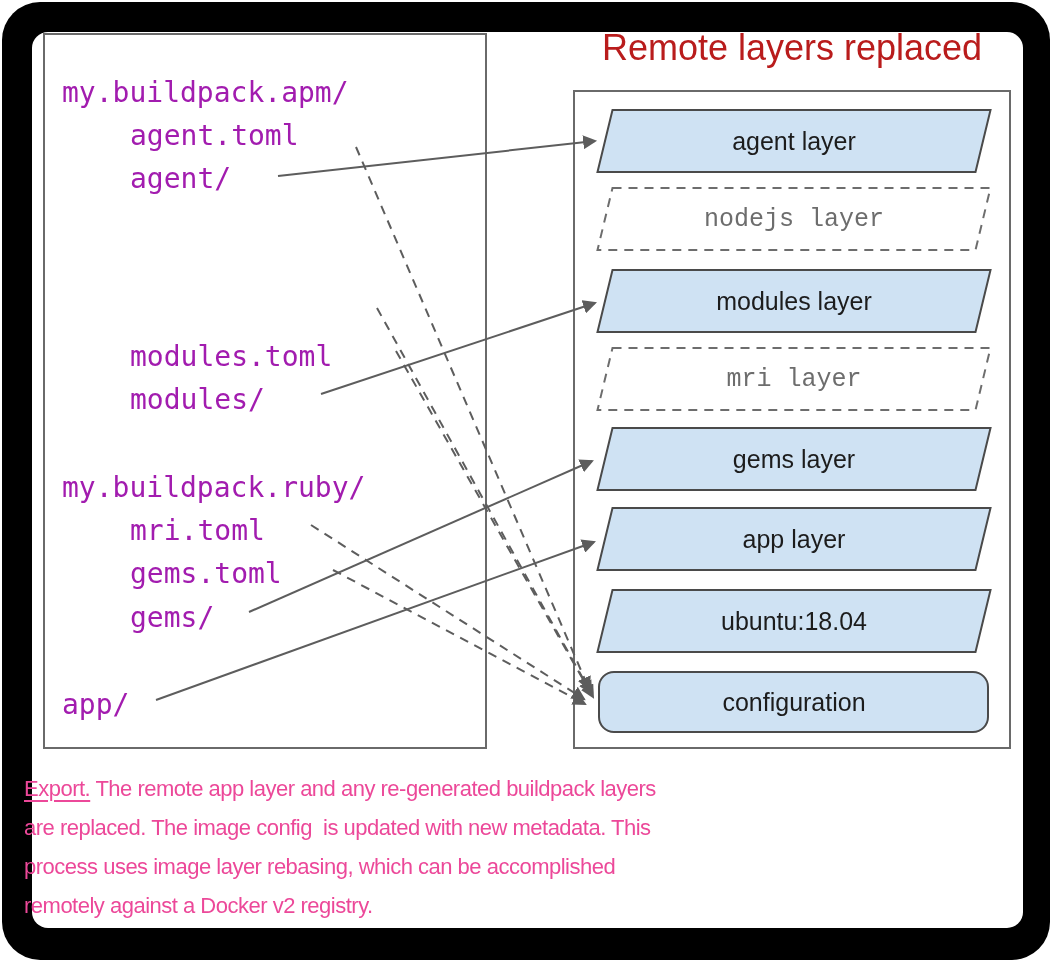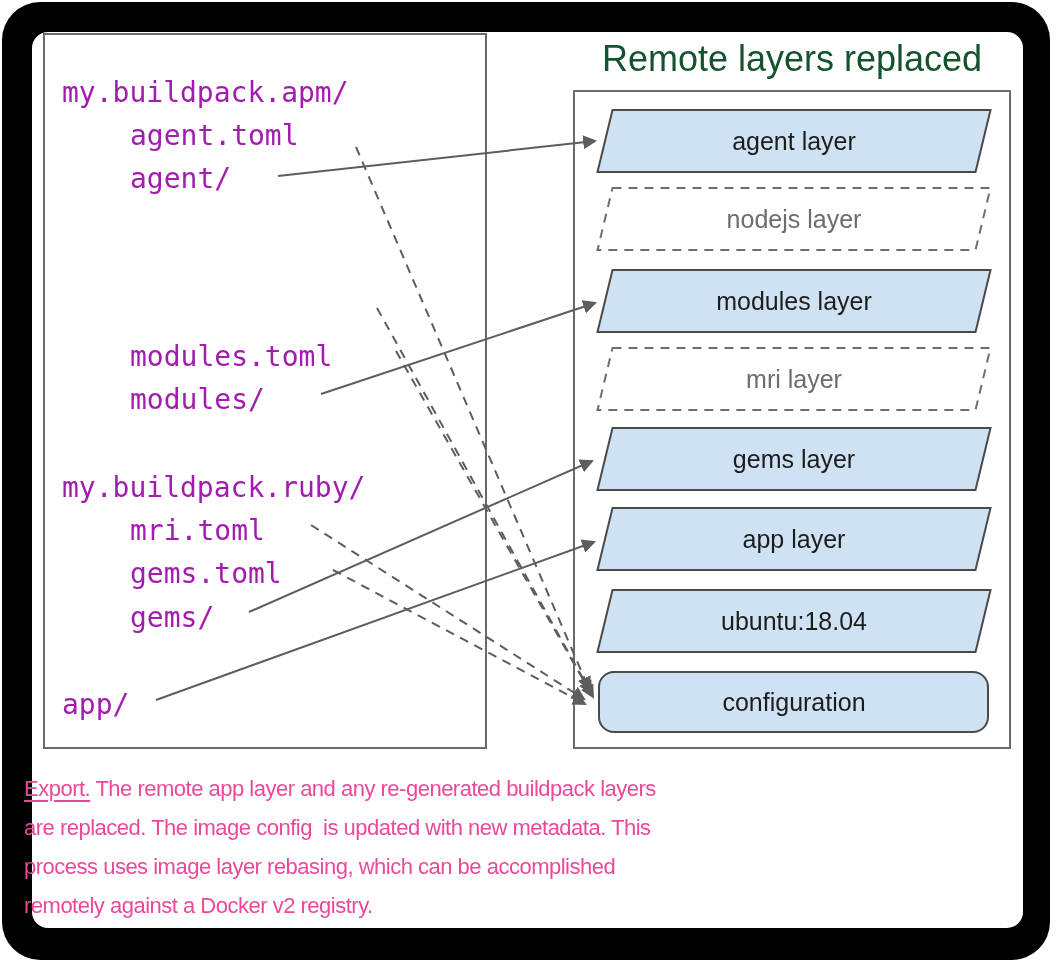--- a/index.html
+++ b/index.html
@@ -8,34 +8,34 @@
   .frame  { position:absolute; left:2px; top:2px; width:1048px; height:958px;
             background:#000000; border-radius:38px; z-index:0; }
   .sheet  { position:absolute; left:32px; top:32px; width:991px; height:896px;
             background:#ffffff; border-radius:16px; z-index:1; }
 
   .panel  { position:absolute; border:2px solid #6a6a6a; background:transparent;
             box-sizing:border-box; z-index:2; }
   .panel-left  { left:43px;  top:33px; width:444px; height:716px; }
   .panel-right { left:573px; top:90px; width:438px; height:659px; }
 
-  .right-title { position:absolute; left:573px; top:38px; width:438px; height:42px;
-                 text-align:center; font-size:36px; line-height:42px; color:#14532d; z-index:3; }
+  .right-title { position:absolute; left:573px; top:27px; width:438px; height:42px;
+                 text-align:center; font-size:36px; line-height:42px; color:#b91c1c; z-index:3; }
 
   .overlay { position:absolute; left:0; top:0; z-index:4; pointer-events:none; }
 
   .file-line { position:absolute; height:43px; line-height:43px; white-space:pre;
                font-family:"DejaVu Sans Mono", monospace; font-size:28px; color:#a21caf; z-index:5;margin-top:7px; }
   .indent0 { left:62px; }
   .indent1 { left:130px; }
 
   .layer-label { position:absolute; left:605px; width:378px; height:62px;
                  display:flex; align-items:center; justify-content:center;
                  font-size:25px; color:#1c1c1c; z-index:5; }
-  .layer-label.ghost { color:#6d6d6d; }
+  .layer-label.ghost { color:#6d6d6d;font-family:Liberation Mono, monospace; }
 
   .caption { position:absolute; left:24px; top:769px; width:985px; z-index:5;
              font-size:22px; letter-spacing:-0.5px; color:#ec4899; }
   .caption .cap-line { height:39px; line-height:39px; white-space:pre; }
   .caption .lead { text-decoration:underline; text-underline-offset:4px; }
 </style>
 </head>
 <body>
 
 <div class="canvas">

